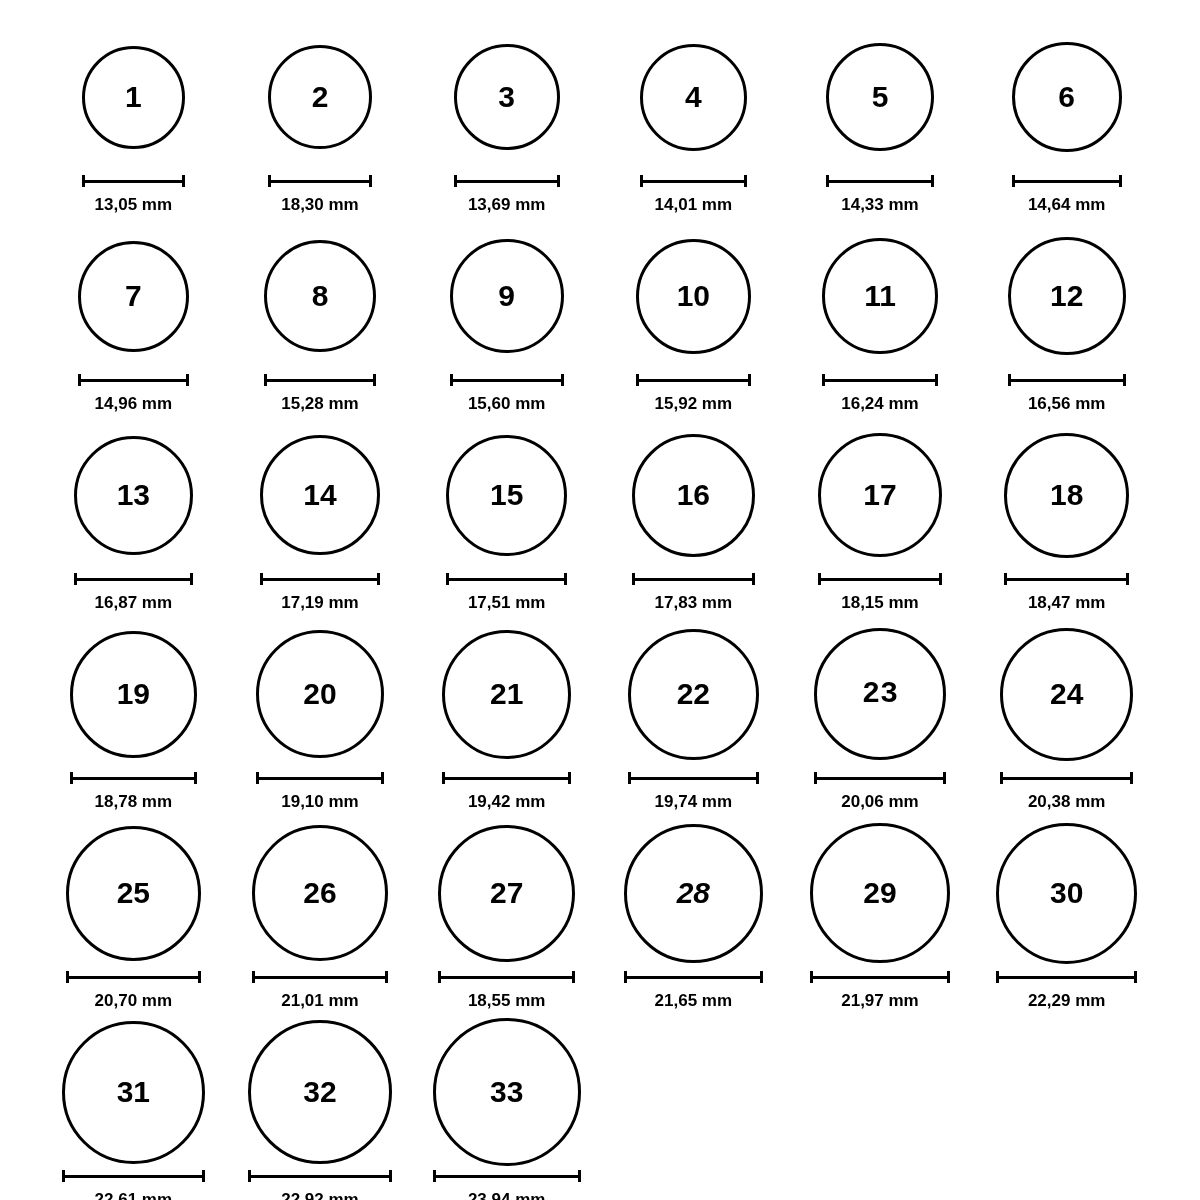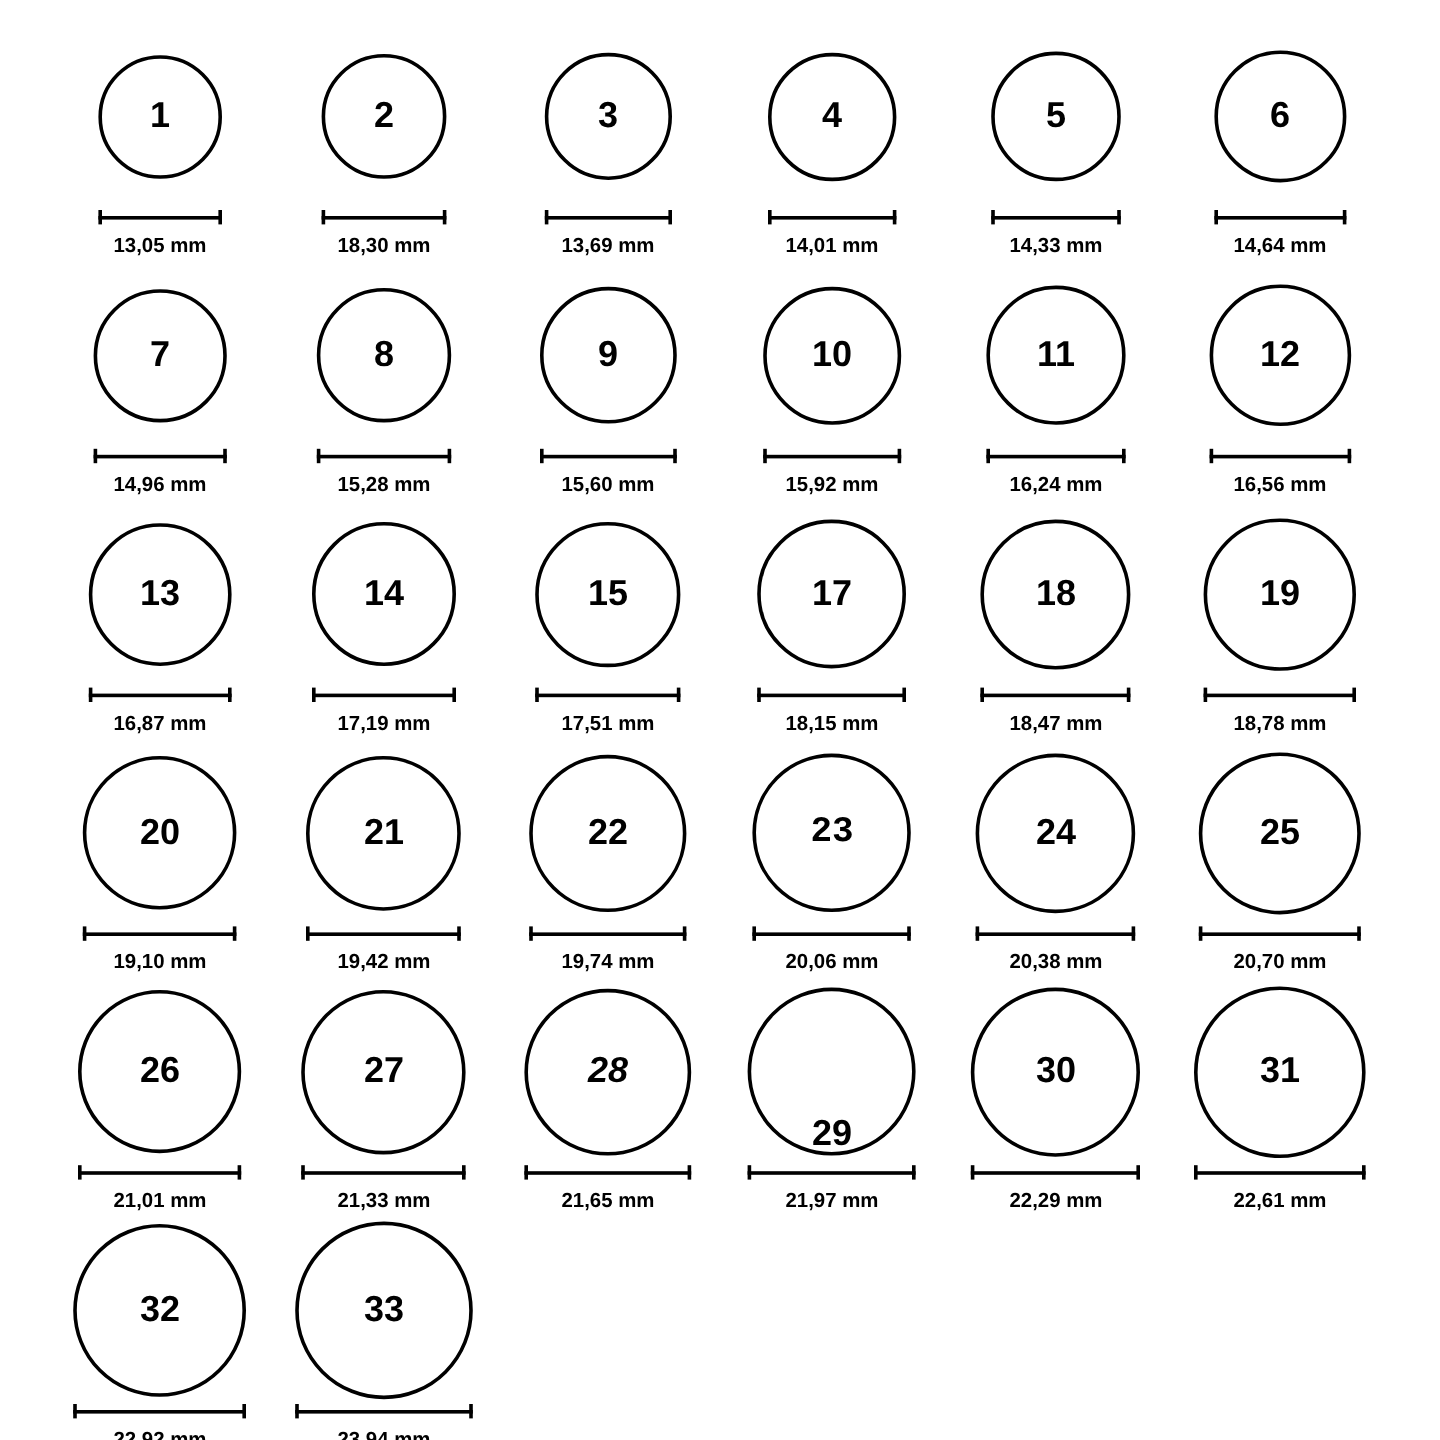--- a/index.html
+++ b/index.html
@@ -291,20 +291,33 @@
         </div>
         <div class="measure">
           <div class="bar" style="width: 121px;">
             <div class="line"></div>
           </div>
         </div>
         <div class="mm-label">17,51 mm</div>
       </div>
       <div class="cell">
         <div class="ring-wrap">
+          <div class="ring" style="width: 123px; height: 123px;">
+            <span class="ring-number">16</span>
+          </div>
+        </div>
+        <div class="measure">
+          <div class="bar" style="width: 123px;">
+            <div class="line"></div>
+          </div>
+        </div>
+        <div class="mm-label">17,83 mm</div>
+      </div>
+      <div class="cell">
+        <div class="ring-wrap">
           <div class="ring" style="width: 124px; height: 124px;">
             <span class="ring-number">17</span>
           </div>
         </div>
         <div class="measure">
           <div class="bar" style="width: 124px;">
             <div class="line"></div>
           </div>
         </div>
         <div class="mm-label">18,15 mm</div>
@@ -430,38 +443,38 @@
         <div class="ring-wrap">
           <div class="ring" style="width: 137px; height: 137px;">
             <span class="ring-number">27</span>
           </div>
         </div>
         <div class="measure">
           <div class="bar" style="width: 137px;">
             <div class="line"></div>
           </div>
         </div>
-        <div class="mm-label">21,33 mm</div>
+        <div class="mm-label">18,55 mm</div>
       </div>
       <div class="cell">
         <div class="ring-wrap">
           <div class="ring" style="width: 139px; height: 139px; font-style: italic;">
             <span class="ring-number">28</span>
           </div>
         </div>
         <div class="measure">
           <div class="bar" style="width: 139px;">
             <div class="line"></div>
           </div>
         </div>
         <div class="mm-label">21,65 mm</div>
       </div>
       <div class="cell">
         <div class="ring-wrap">
-          <div class="ring" style="width: 140px; height: 140px; align-items: flex-end;">
+          <div class="ring" style="width: 140px; height: 140px;">
             <span class="ring-number">29</span>
           </div>
         </div>
         <div class="measure">
           <div class="bar" style="width: 140px;">
             <div class="line"></div>
           </div>
         </div>
         <div class="mm-label">21,97 mm</div>
       </div>

